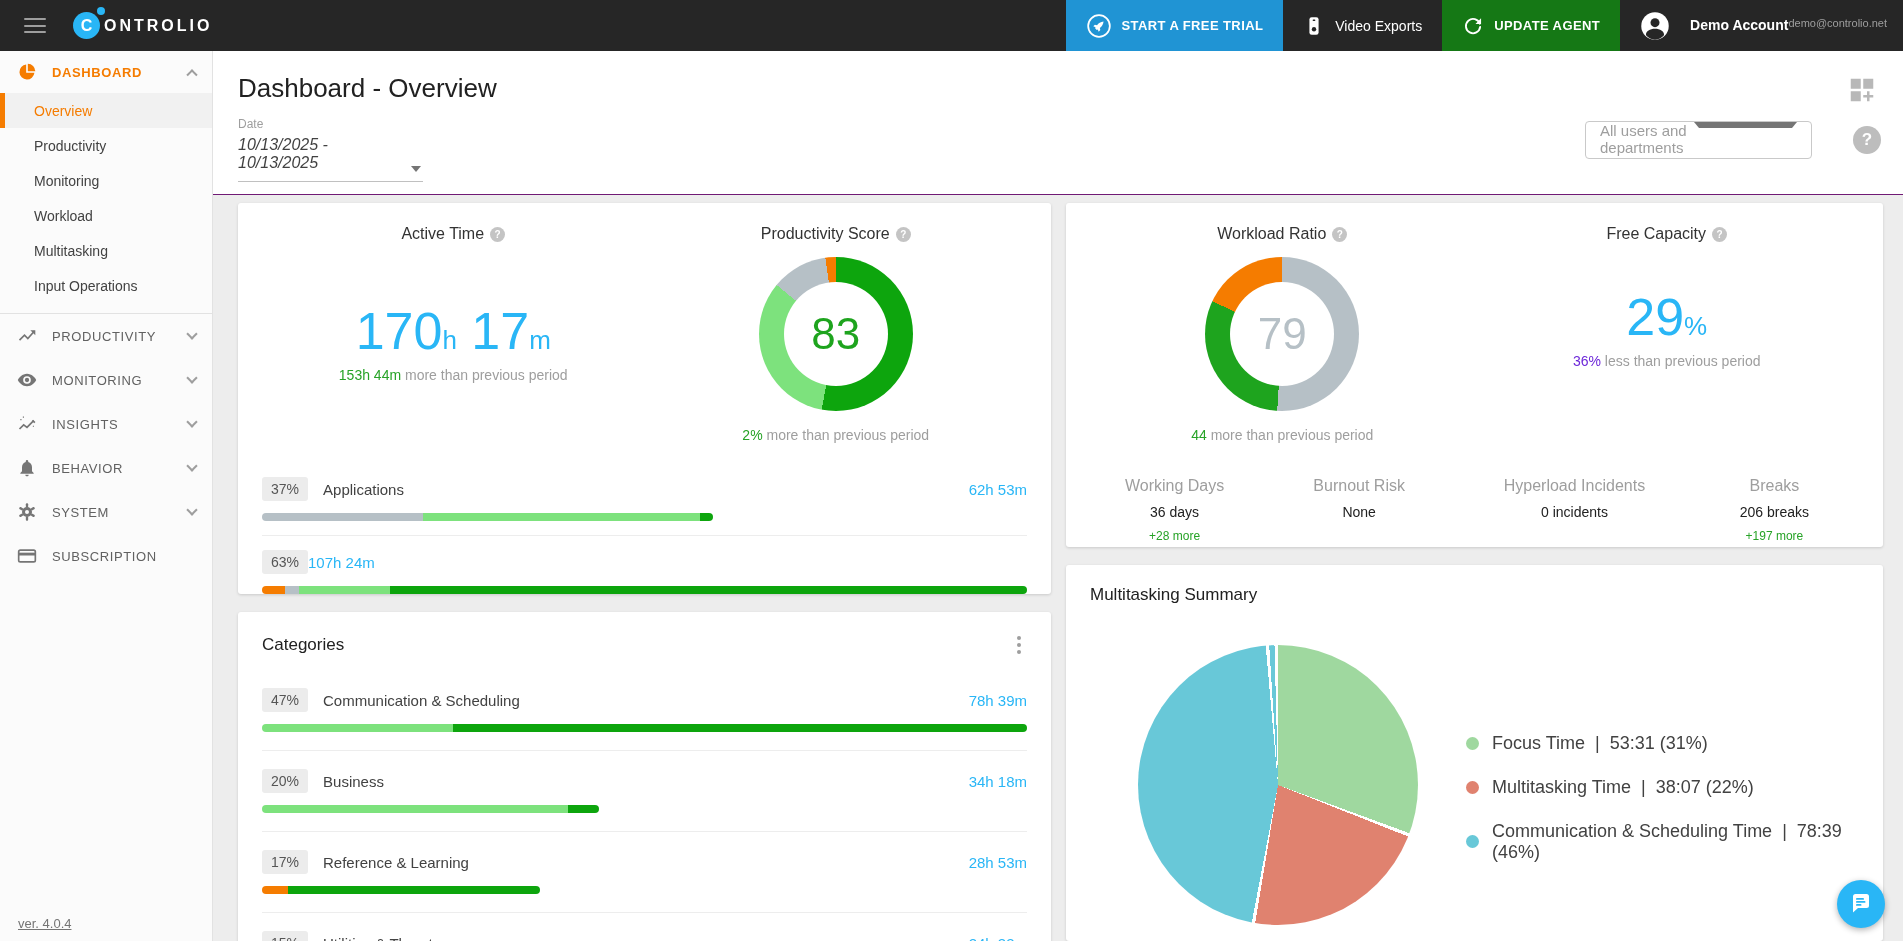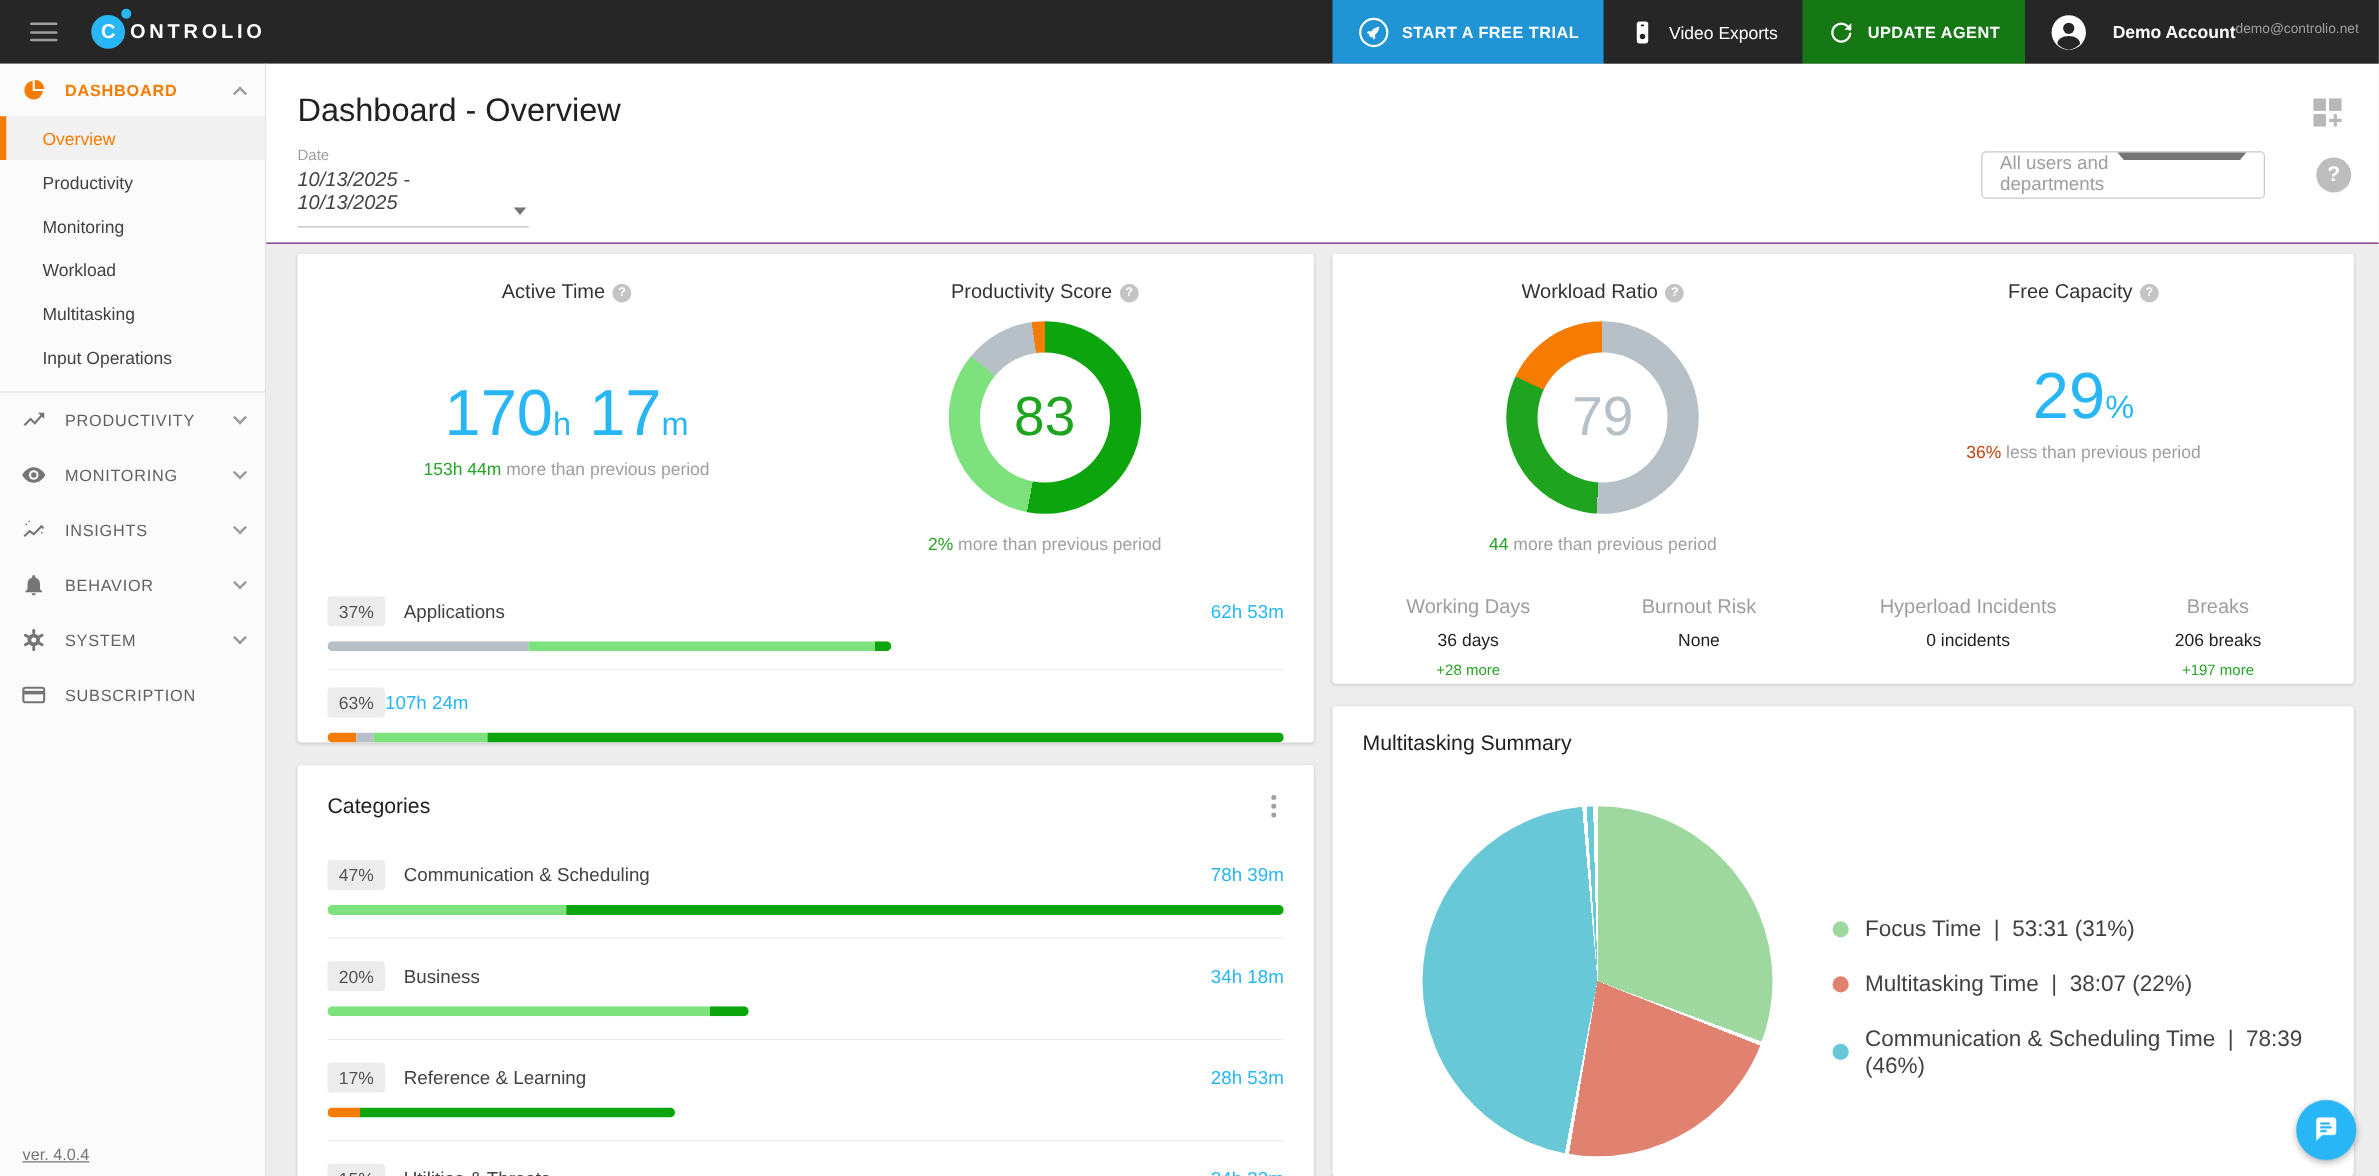--- a/index.html
+++ b/index.html
@@ -65,21 +65,21 @@
 
   .halves { display: flex; }
   .half { width: 50%; display: flex; flex-direction: column; align-items: center; }
   .card-title { font-size: 16px; color: #333; display: flex; align-items: center; gap: 6px; }
   .help-sm { width: 15px; height: 15px; border-radius: 50%; background: #c4c4c4; color: #fff; font-size: 10px; font-weight: bold; display: inline-flex; align-items: center; justify-content: center; cursor: pointer; }
 
   .big-number { margin-top: 62px; color: #29b6f6; font-size: 52px; font-weight: 400; line-height: 1; }
   .big-number .unit { font-size: 26px; }
   .delta-line { margin-top: 10px; font-size: 14px; color: #9e9e9e; }
   .delta-line .green { color: #27a327; }
-  .delta-line .orange { color: #c2410c; }
+  .delta-line .orange { color: #6d28d9; }
 
   .donut { position: relative; width: 154px; height: 154px; border-radius: 50%; margin-top: 14px; }
   .donut::after { content: ""; position: absolute; inset: 25px; background: #fff; border-radius: 50%; }
   .donut .score { position: absolute; inset: 0; display: flex; align-items: center; justify-content: center; font-size: 44px; z-index: 2; }
   .donut-delta { margin-top: 16px; font-size: 14px; color: #9e9e9e; }
 
   .rows-area { margin-top: 20px; }
   .stat-row { padding-top: 14px; }
   .stat-row + .stat-row { border-top: 1px solid #ededed; margin-top: 14px; }
   .stat-row-head { display: flex; align-items: center; }

